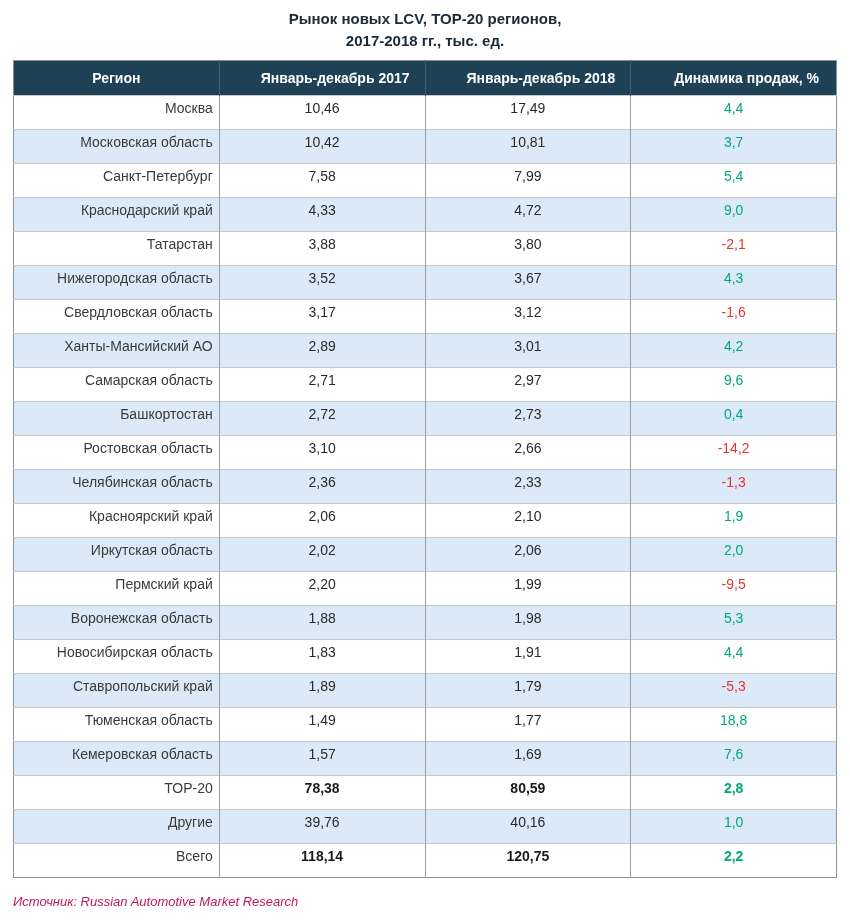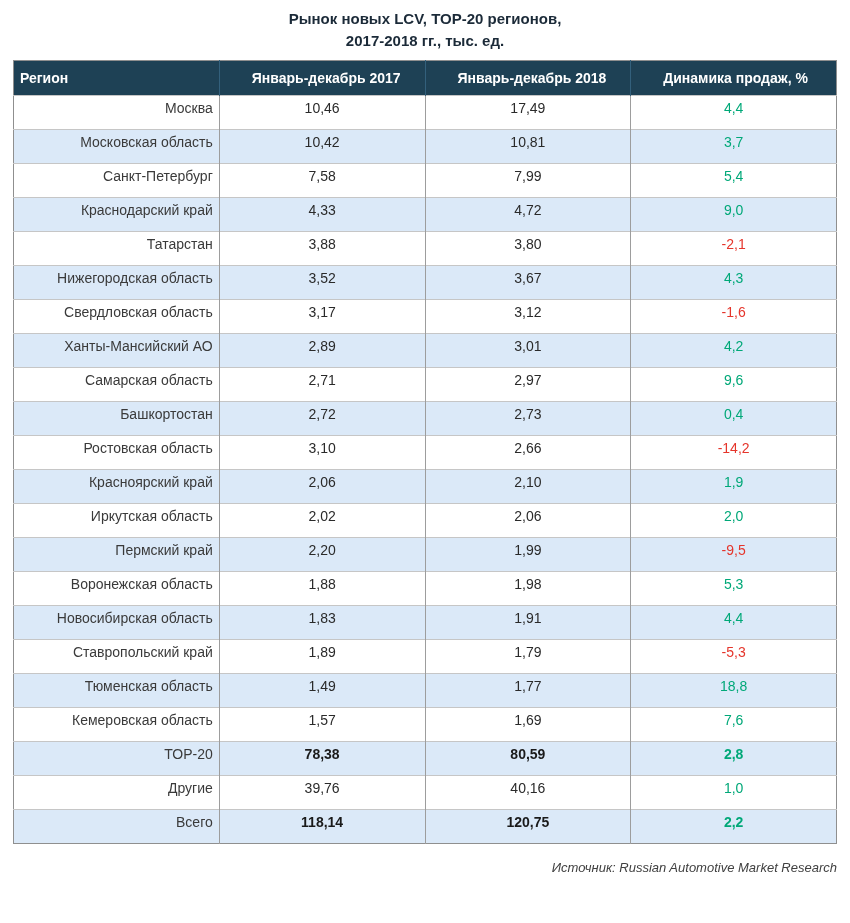--- a/index.html
+++ b/index.html
@@ -26,45 +26,45 @@
     border: 1px solid #8f8f8f;
     table-layout: fixed;
   }
   .data-table th {
     background: #1e4155;
     color: #ffffff;
     font-size: 14px;
     font-weight: bold;
     height: 35px;
     padding: 0 6px;
-    text-align: left;
+    text-align: center;
     vertical-align: middle;
   }
   .data-table th + th { border-left: 1px solid #33607c; padding-left: 32px; }
   .data-table col.c-region { width: 25%; }
   .data-table col.c-num { width: 25%; }
   .data-table td {
     height: 34px;
     font-size: 14px;
     padding: 2px 6px 10px 6px;
     vertical-align: middle;
     border-top: 1px solid #c6c6c6;
   }
   .data-table td + td { border-left: 1px solid #9d9d9d; }
   .data-table tbody tr:nth-child(even) { background: #dbe9f8; }
   .data-table tbody tr:nth-child(odd) { background: #ffffff; }
   td.region { text-align: right; padding-left: 11px; color: #3a3a3a; }
   td.num { text-align: center; color: #2a2a2a; }
   td.bold { font-weight: bold; color: #1a1a1a; }
   .source {
     width: 824px;
-    text-align: right;
+    text-align: left;
     font-style: italic;
     font-size: 13px;
-    color: #404040;
+    color: #be185d;
     margin-top: 16px;
   }
 </style>
 </head>
 <body>
 
 <div class="page">
   <div class="title">
     <div>Рынок новых LCV, TOP-20 регионов,</div>
     <div>2017-2018 гг., тыс. ед.</div>
@@ -146,20 +146,26 @@
           <td class="num">2,73</td>
           <td class="num" style="color: rgb(0, 168, 120);">0,4</td>
         </tr>
         <tr>
           <td class="region">Ростовская область</td>
           <td class="num">3,10</td>
           <td class="num">2,66</td>
           <td class="num" style="color: rgb(229, 53, 43);">-14,2</td>
         </tr>
         <tr>
+          <td class="region">Челябинская область</td>
+          <td class="num">2,36</td>
+          <td class="num">2,33</td>
+          <td class="num" style="color: rgb(229, 53, 43);">-1,3</td>
+        </tr>
+        <tr>
           <td class="region">Красноярский край</td>
           <td class="num">2,06</td>
           <td class="num">2,10</td>
           <td class="num" style="color: rgb(0, 168, 120);">1,9</td>
         </tr>
         <tr>
           <td class="region">Иркутская область</td>
           <td class="num">2,02</td>
           <td class="num">2,06</td>
           <td class="num" style="color: rgb(0, 168, 120);">2,0</td>

